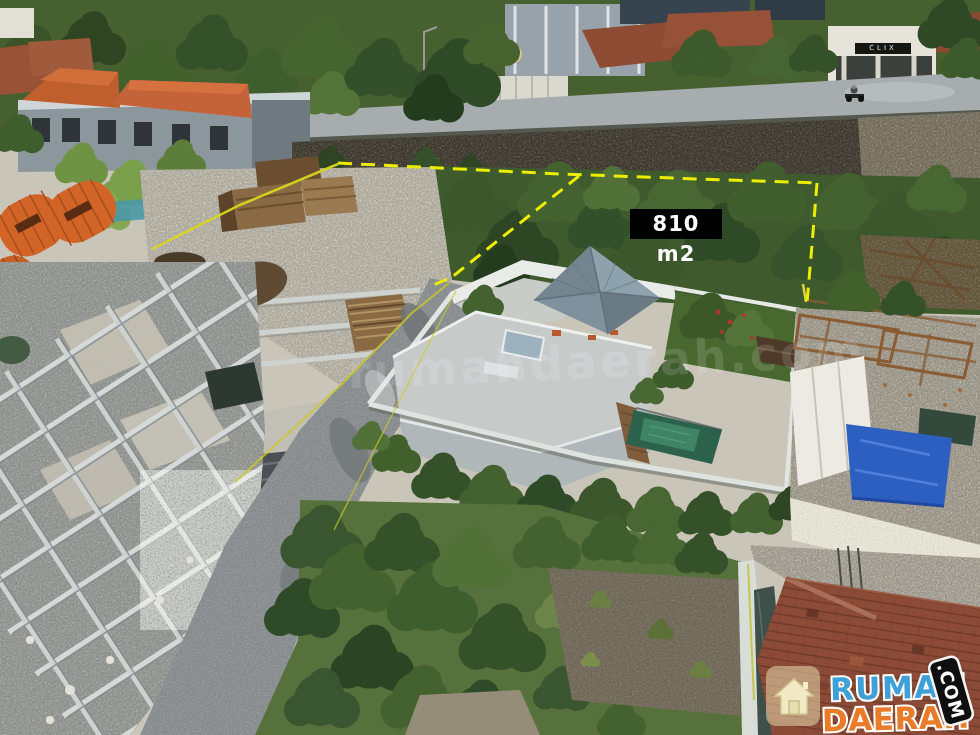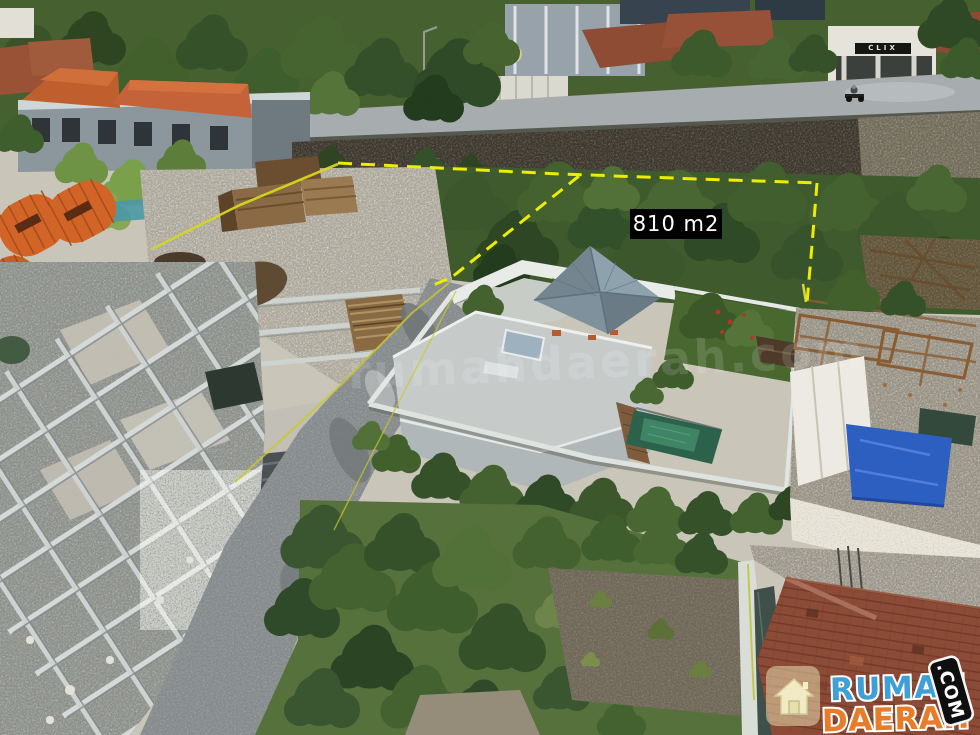--- a/index.html
+++ b/index.html
@@ -1,23 +1,23 @@
 <!DOCTYPE html>
 <html><head>
 <meta charset="utf-8">
 <style>
   html,body{margin:0;padding:0;background:#222;}
   .stage{position:relative;width:980px;height:735px;overflow:hidden;
          background:#c9c5b8;font-family:"DejaVu Sans",sans-serif;}
   .stage svg{position:absolute;left:0;top:0;}
   .area-label{position:absolute;left:630px;top:209px;width:92px;height:30px;
-    background:#000;color:#fff;font-size:21px;font-weight:normal;letter-spacing:1px;
+    background:#000;color:#fff;font-size:21px;font-weight:bold;letter-spacing:1px;
     line-height:30px;text-align:center;}
   .clix-sign{position:absolute;left:855px;top:43px;width:56px;height:11px;
-    background:#151812;color:#e2e2e2;font-size:7px;font-weight:bold;letter-spacing:3px;
+    background:#151812;color:#e2e2e2;font-size:7px;font-weight:normal;letter-spacing:3px;
     line-height:11px;text-align:center;}
   text{font-family:"DejaVu Sans",sans-serif;}
 </style>
 </head>
 <body>
 
 <div class="stage">
 <svg width="980" height="735" viewBox="0 0 980 735">
 <defs>
   <g id="tb">

